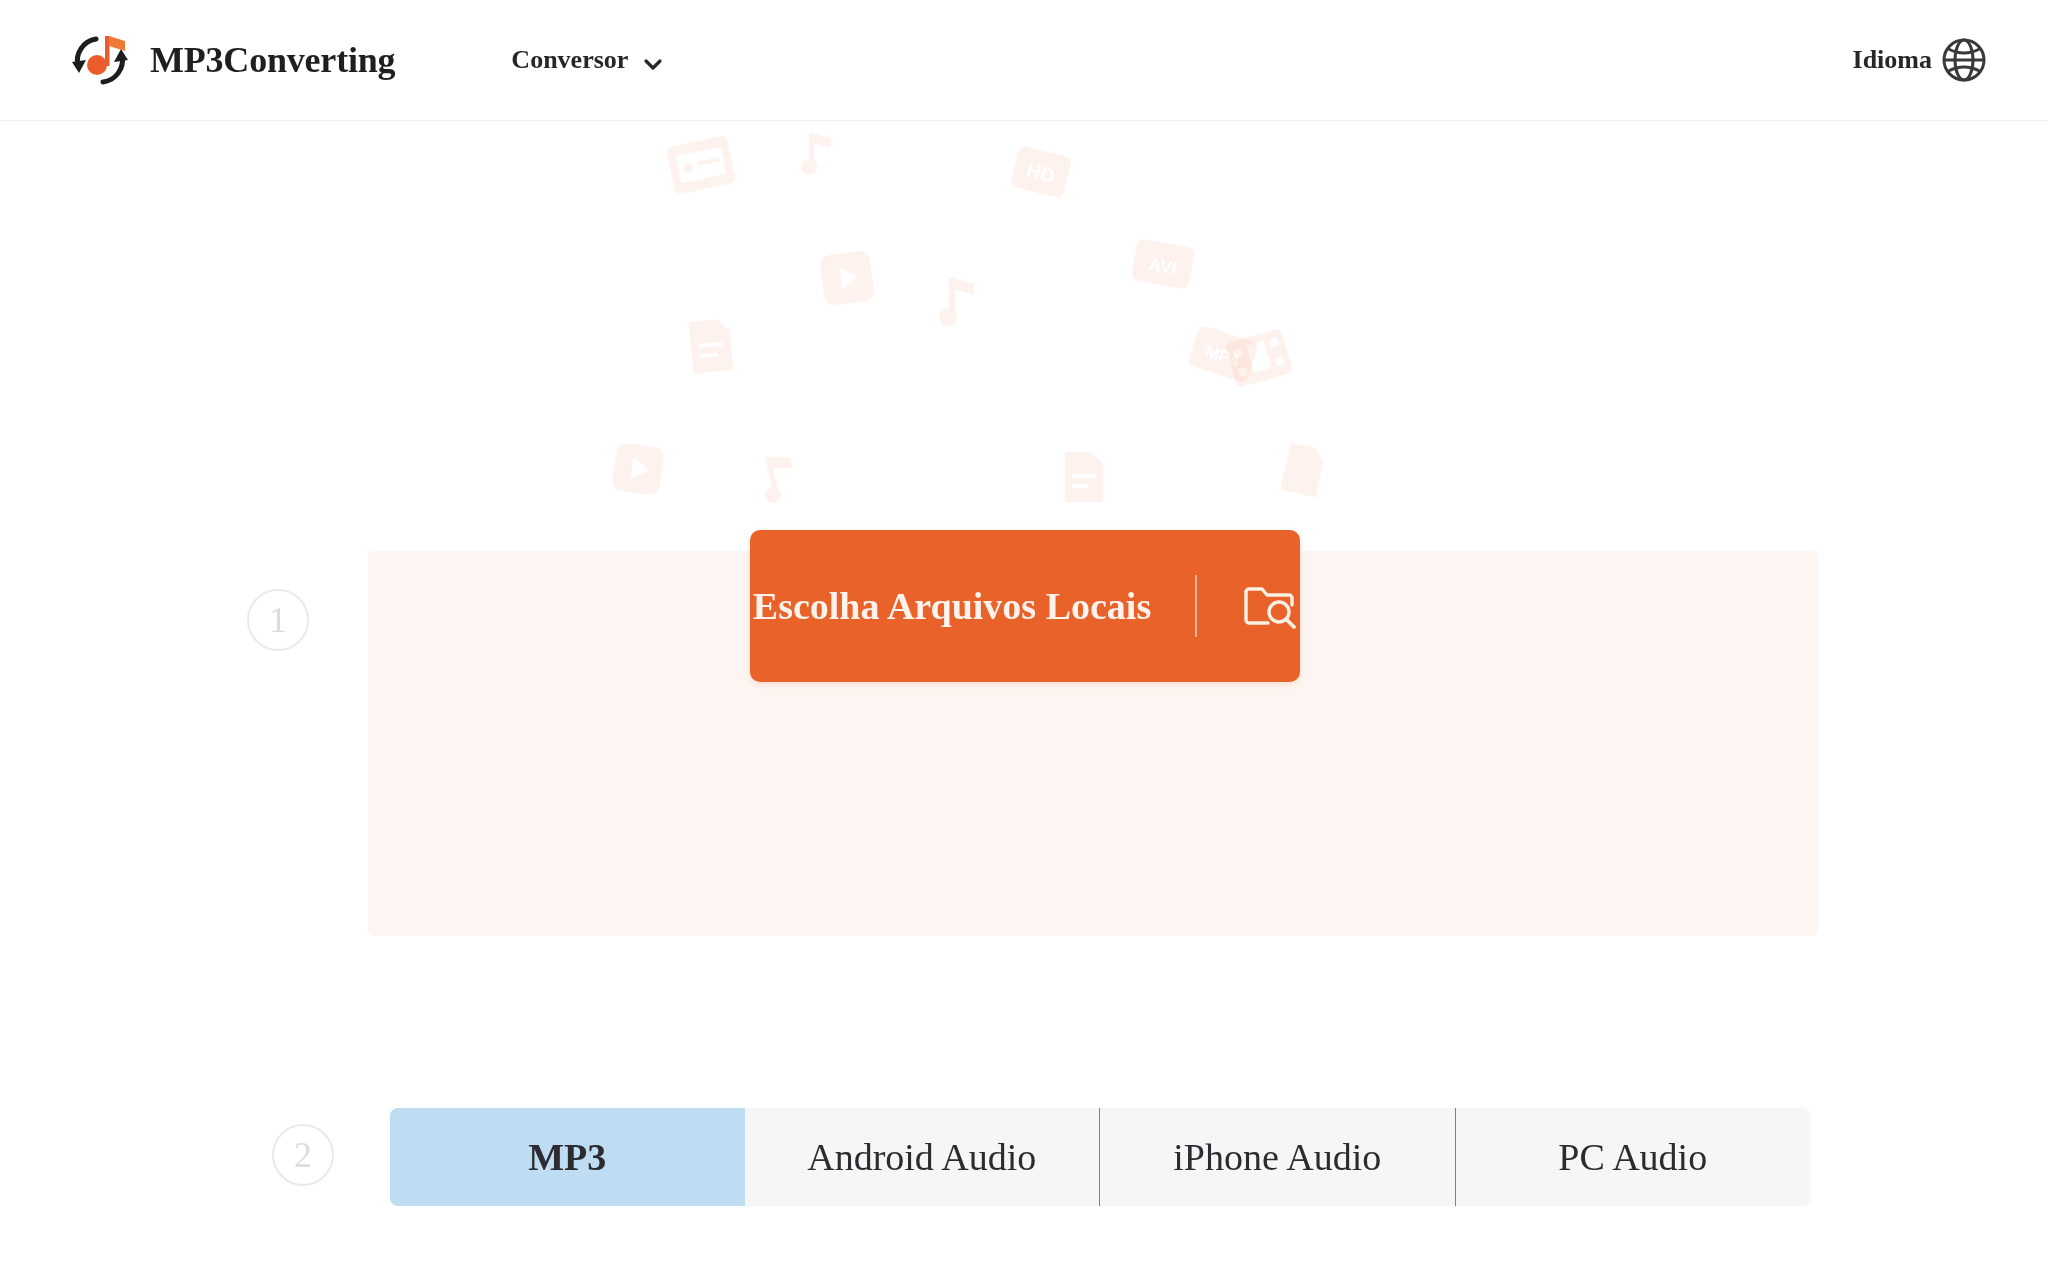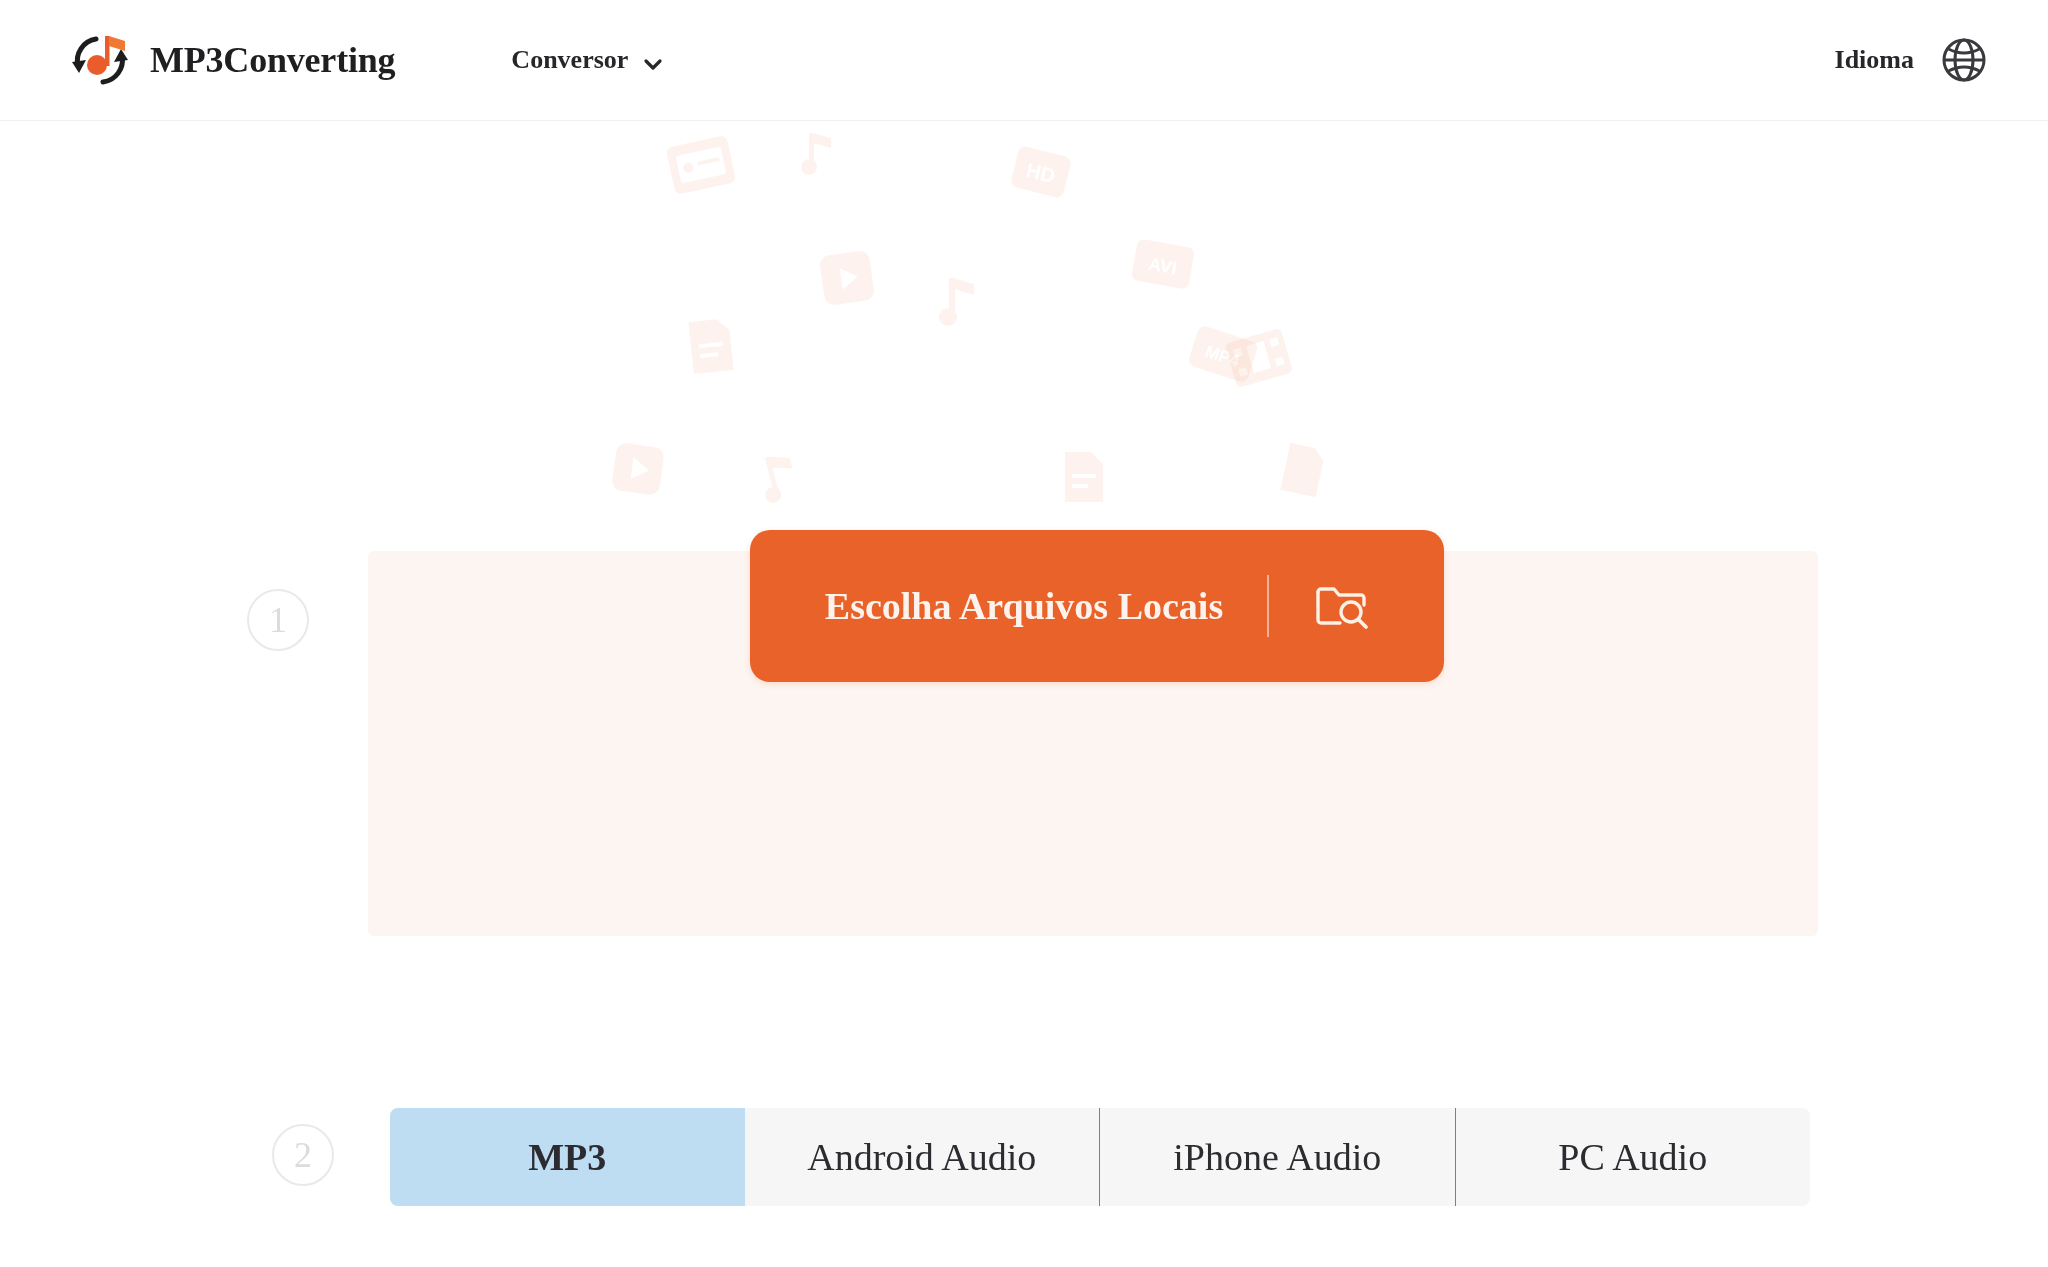--- a/index.html
+++ b/index.html
@@ -77,21 +77,21 @@
     width: 22px;
     height: 22px;
     display: block;
   }
 
   .header-right {
     margin-left: auto;
     margin-right: 60px;
     display: flex;
     align-items: center;
-    gap: 26px;
+    gap: 8px;
     cursor: pointer;
     justify-content: flex-end;
   }
   .lang-label {
     font-family: "Liberation Serif", "DejaVu Serif", serif;
     font-weight: 700;
     font-size: 26px;
     color: #27272b;
     white-space: nowrap;
   }
@@ -161,25 +161,25 @@
     height: 385px;
     background: #fdf5f1;
     border-radius: 6px;
     z-index: 8;
   }
 
   .choose-btn {
     position: absolute;
     top: 530px;
     left: 750px;
-    width: 694px;
+    width: 550px;
     height: 152px;
     background: #e8622a;
     border: none;
-    border-radius: 20px;
+    border-radius: 10px;
     display: flex;
     align-items: center;
     justify-content: center;
     cursor: pointer;
     box-shadow: 0 2px 6px rgba(232,98,42,0.18);
     z-index: 20;
     padding: 0;
   }
   .choose-btn-label {
     font-family: "Liberation Serif", "DejaVu Serif", serif;

